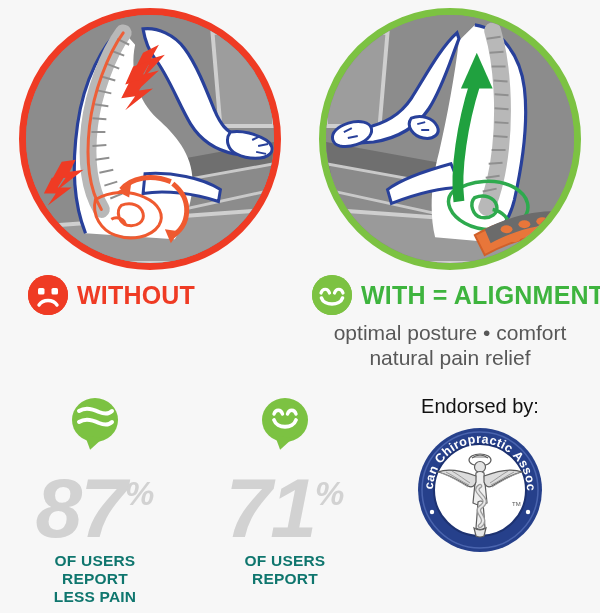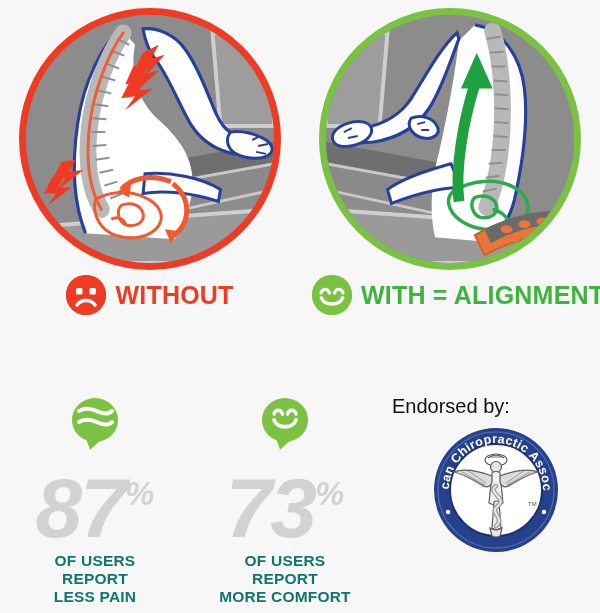--- a/index.html
+++ b/index.html
@@ -52,23 +52,23 @@
 
   
   .label-row {
     position: absolute;
     left: 0;
     width: 100%;
     top: 272px;
     height: 46px;
     display: flex;
     align-items: center;
-    justify-content: center;
     gap: 9px;
     white-space: nowrap;
+    padding-left: 28px;
   }
   .panel-right .label-row { justify-content: flex-start; padding-left: 12px; }
 
   .face {
     width: 40px;
     height: 40px;
     border-radius: 50%;
     flex: 0 0 auto;
     position: relative;
   }
@@ -151,23 +151,24 @@
     font-size: 15.5px;
     font-weight: 700;
     color: #0f766e;
     line-height: 18px;
     letter-spacing: .2px;
   }
 
   
   .endorse {
     position: absolute;
-    left: 392px;
+    left: 376px;
     top: 0;
     width: 208px;
+    text-align: center;
   }
   .endorse-title {
     margin-top: 10px;
     font-size: 20px;
     color: #111111;
   }
   .badge {
     position: relative;
     width: 128px;
     height: 128px;
@@ -338,20 +339,24 @@
           <svg viewBox="0 0 40 40" width="40" height="40">
             <circle cx="20" cy="20" r="20" fill="#7cc242"></circle>
             <path d="M9 18 C10.5 13 16 13 17.5 18" fill="none" stroke="#ffffff" stroke-width="3.2" stroke-linecap="round"></path>
             <path d="M22.5 18 C24 13 29.5 13 31 18" fill="none" stroke="#ffffff" stroke-width="3.2" stroke-linecap="round"></path>
             <path d="M9.5 23 C12 31 28 31 30.5 23" fill="none" stroke="#ffffff" stroke-width="3.6" stroke-linecap="round"></path>
           </svg>
         </div>
         <span class="label-text good">WITH = ALIGNMENT</span>
       </div>
 
+      <div class="sub-text">
+        <div>optimal  posture • comfort</div>
+        <div>natural pain relief</div>
+      </div>
     </div>
   </div>
 
   <div class="stats">
 
     <div class="stat stat-1">
       <div class="bubble">
         <svg viewBox="0 0 46 44" width="46" height="44" style="position:absolute;inset:0;">
           <path d="M7 13 C13 9 21 11 27 14 C32 16 37 16 40 13" fill="none" stroke="#ffffff" stroke-width="4" stroke-linecap="round"></path>
           <path d="M7 24 C13 20 21 22 27 25 C32 27 37 27 40 24" fill="none" stroke="#ffffff" stroke-width="4" stroke-linecap="round"></path>
@@ -369,26 +374,25 @@
 
     <div class="stat stat-2">
       <div class="bubble">
         <svg viewBox="0 0 46 44" width="46" height="44" style="position:absolute;inset:0;">
           <path d="M12 16 C13.5 11 19 11 20.5 16" fill="none" stroke="#ffffff" stroke-width="3.4" stroke-linecap="round"></path>
           <path d="M25.5 16 C27 11 32.5 11 34 16" fill="none" stroke="#ffffff" stroke-width="3.4" stroke-linecap="round"></path>
           <path d="M12 22 C15 31 31 31 34 22" fill="none" stroke="#ffffff" stroke-width="3.8" stroke-linecap="round"></path>
         </svg>
       </div>
       <div class="big-number">
-        <span>73</span><span class="pct">%</span>
+        <span>71</span><span class="pct">%</span>
       </div>
       <div class="stat-caption">
         <div>OF USERS</div>
         <div>REPORT</div>
-        <div>MORE COMFORT</div>
       </div>
     </div>
 
     <div class="endorse">
       <div class="endorse-title">Endorsed by:</div>
       <div class="badge">
         <svg viewBox="0 0 128 128" width="128" height="128">
           <defs>
             <path id="arcTop" d="M 17 64 A 47 47 0 0 1 111 64"></path>
             <path id="arcBottom" d="M 22 64 A 42 42 0 0 0 106 64"></path>

